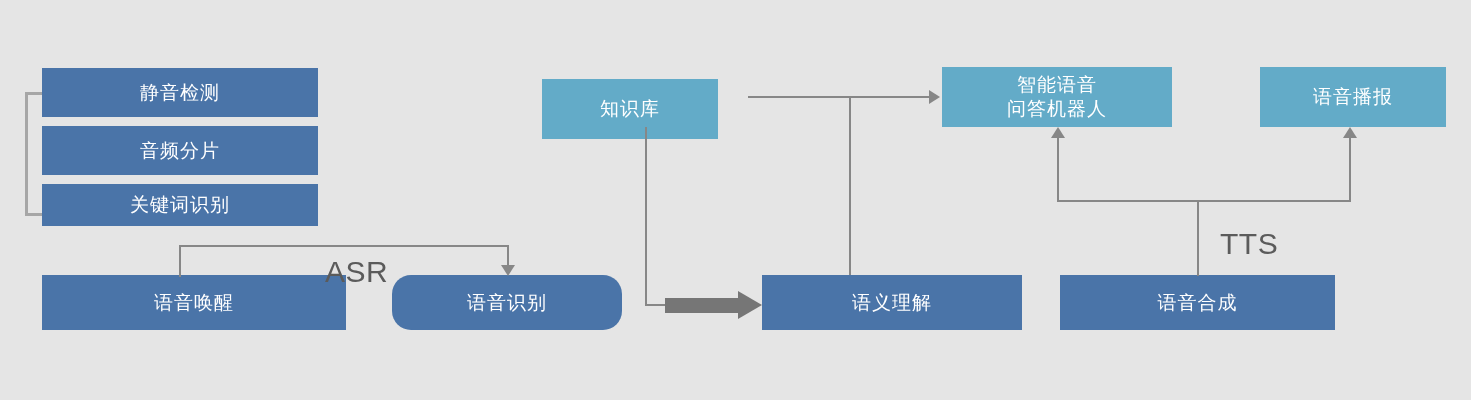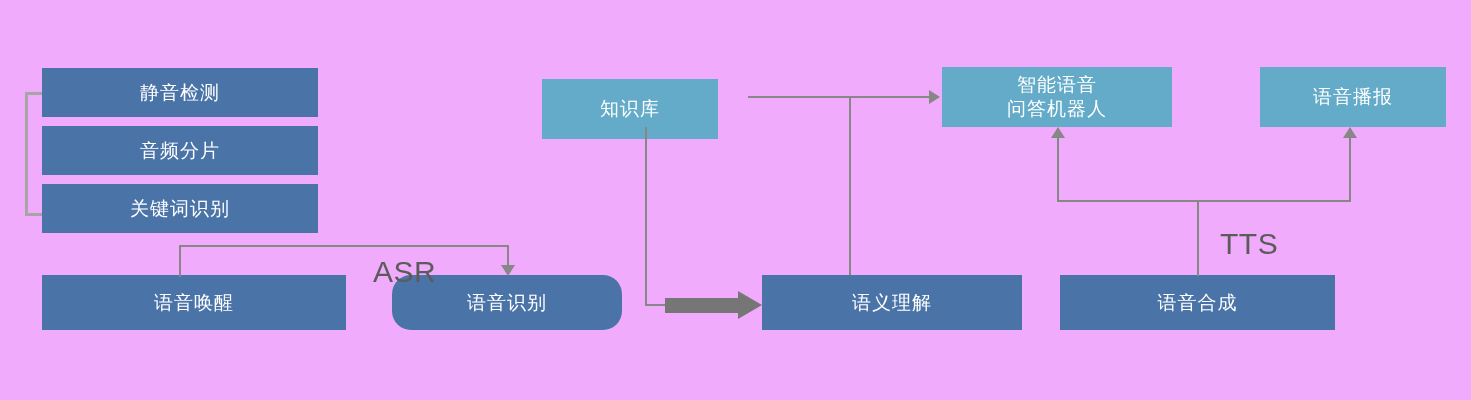--- a/index.html
+++ b/index.html
@@ -8,21 +8,21 @@
     padding: 0;
     background: #ffffff;
   }
   body {
     font-family: "Liberation Sans", "DejaVu Sans", sans-serif;
   }
   #canvas {
     position: relative;
     width: 1471px;
     height: 400px;
-    background: #f0abfc;
+    background: #e5e5e5;
     overflow: hidden;
   }
   .node {
     position: absolute;
     display: flex;
     align-items: center;
     justify-content: center;
     text-align: center;
     color: #ffffff;
     font-size: 19px;
@@ -106,42 +106,42 @@
 <body>
 
 <div id="canvas">
 
   <div class="bracket" style="left:25px; top:92px; width:18px; height:124px;"></div>
 
   <div class="node dark" style="left:42px; top:68px; width:276px; height:49px;">静音检测</div>
 
   <div class="node dark" style="left:42px; top:126px; width:276px; height:49px;">音频分片</div>
 
-  <div class="node dark" style="left:42px; top:184px; width:276px; height:49px;">关键词识别</div>
+  <div class="node dark" style="left:42px; top:184px; width:276px; height:42px;">关键词识别</div>
 
   <div class="node dark" style="left:42px; top:275px; width:304px; height:55px;">语音唤醒</div>
 
   <div class="node dark" style="left:392px; top:275px; width:230px; height:55px;border-radius:19px;">语音识别</div>
 
   <div class="node light" style="left:542px; top:79px; width:176px; height:60px;">知识库</div>
 
   <div class="node dark" style="left:762px; top:275px; width:260px; height:55px;">语义理解</div>
 
   <div class="node light" style="left:942px; top:67px; width:230px; height:60px;">智能语音
 问答机器人</div>
 
   <div class="node dark" style="left:1060px; top:275px; width:275px; height:55px;">语音合成</div>
 
   <div class="node light" style="left:1260px; top:67px; width:186px; height:60px;">语音播报</div>
 
   <div class="vline" style="left:179px; top:245px; height:32px;"></div>
   <div class="hline" style="left:179px; top:245px; width:330px;"></div>
   <div class="vline" style="left:507px; top:245px; height:22px;"></div>
   <div class="arrow down" style="left:501px; top:265px;"></div>
-  <div class="edge-label" style="left:325px; top:255px;margin-left:48px;">ASR</div>
+  <div class="edge-label" style="left:325px; top:255px;">ASR</div>
 
   <div class="vline" style="left:645px; top:127px; height:178px;"></div>
   <div class="hline" style="left:645px; top:304px; width:22px;"></div>
   <div class="block-arrow" style="left:665px; top:291px; width:97px; height:28px;">
     <div class="shaft" style="width:76px;"></div>
     <div class="head" style="left:73px;"></div>
   </div>
 
   <div class="hline" style="left:748px; top:96px; width:183px;"></div>
   <div class="arrow right" style="left:929px; top:90px;"></div>

